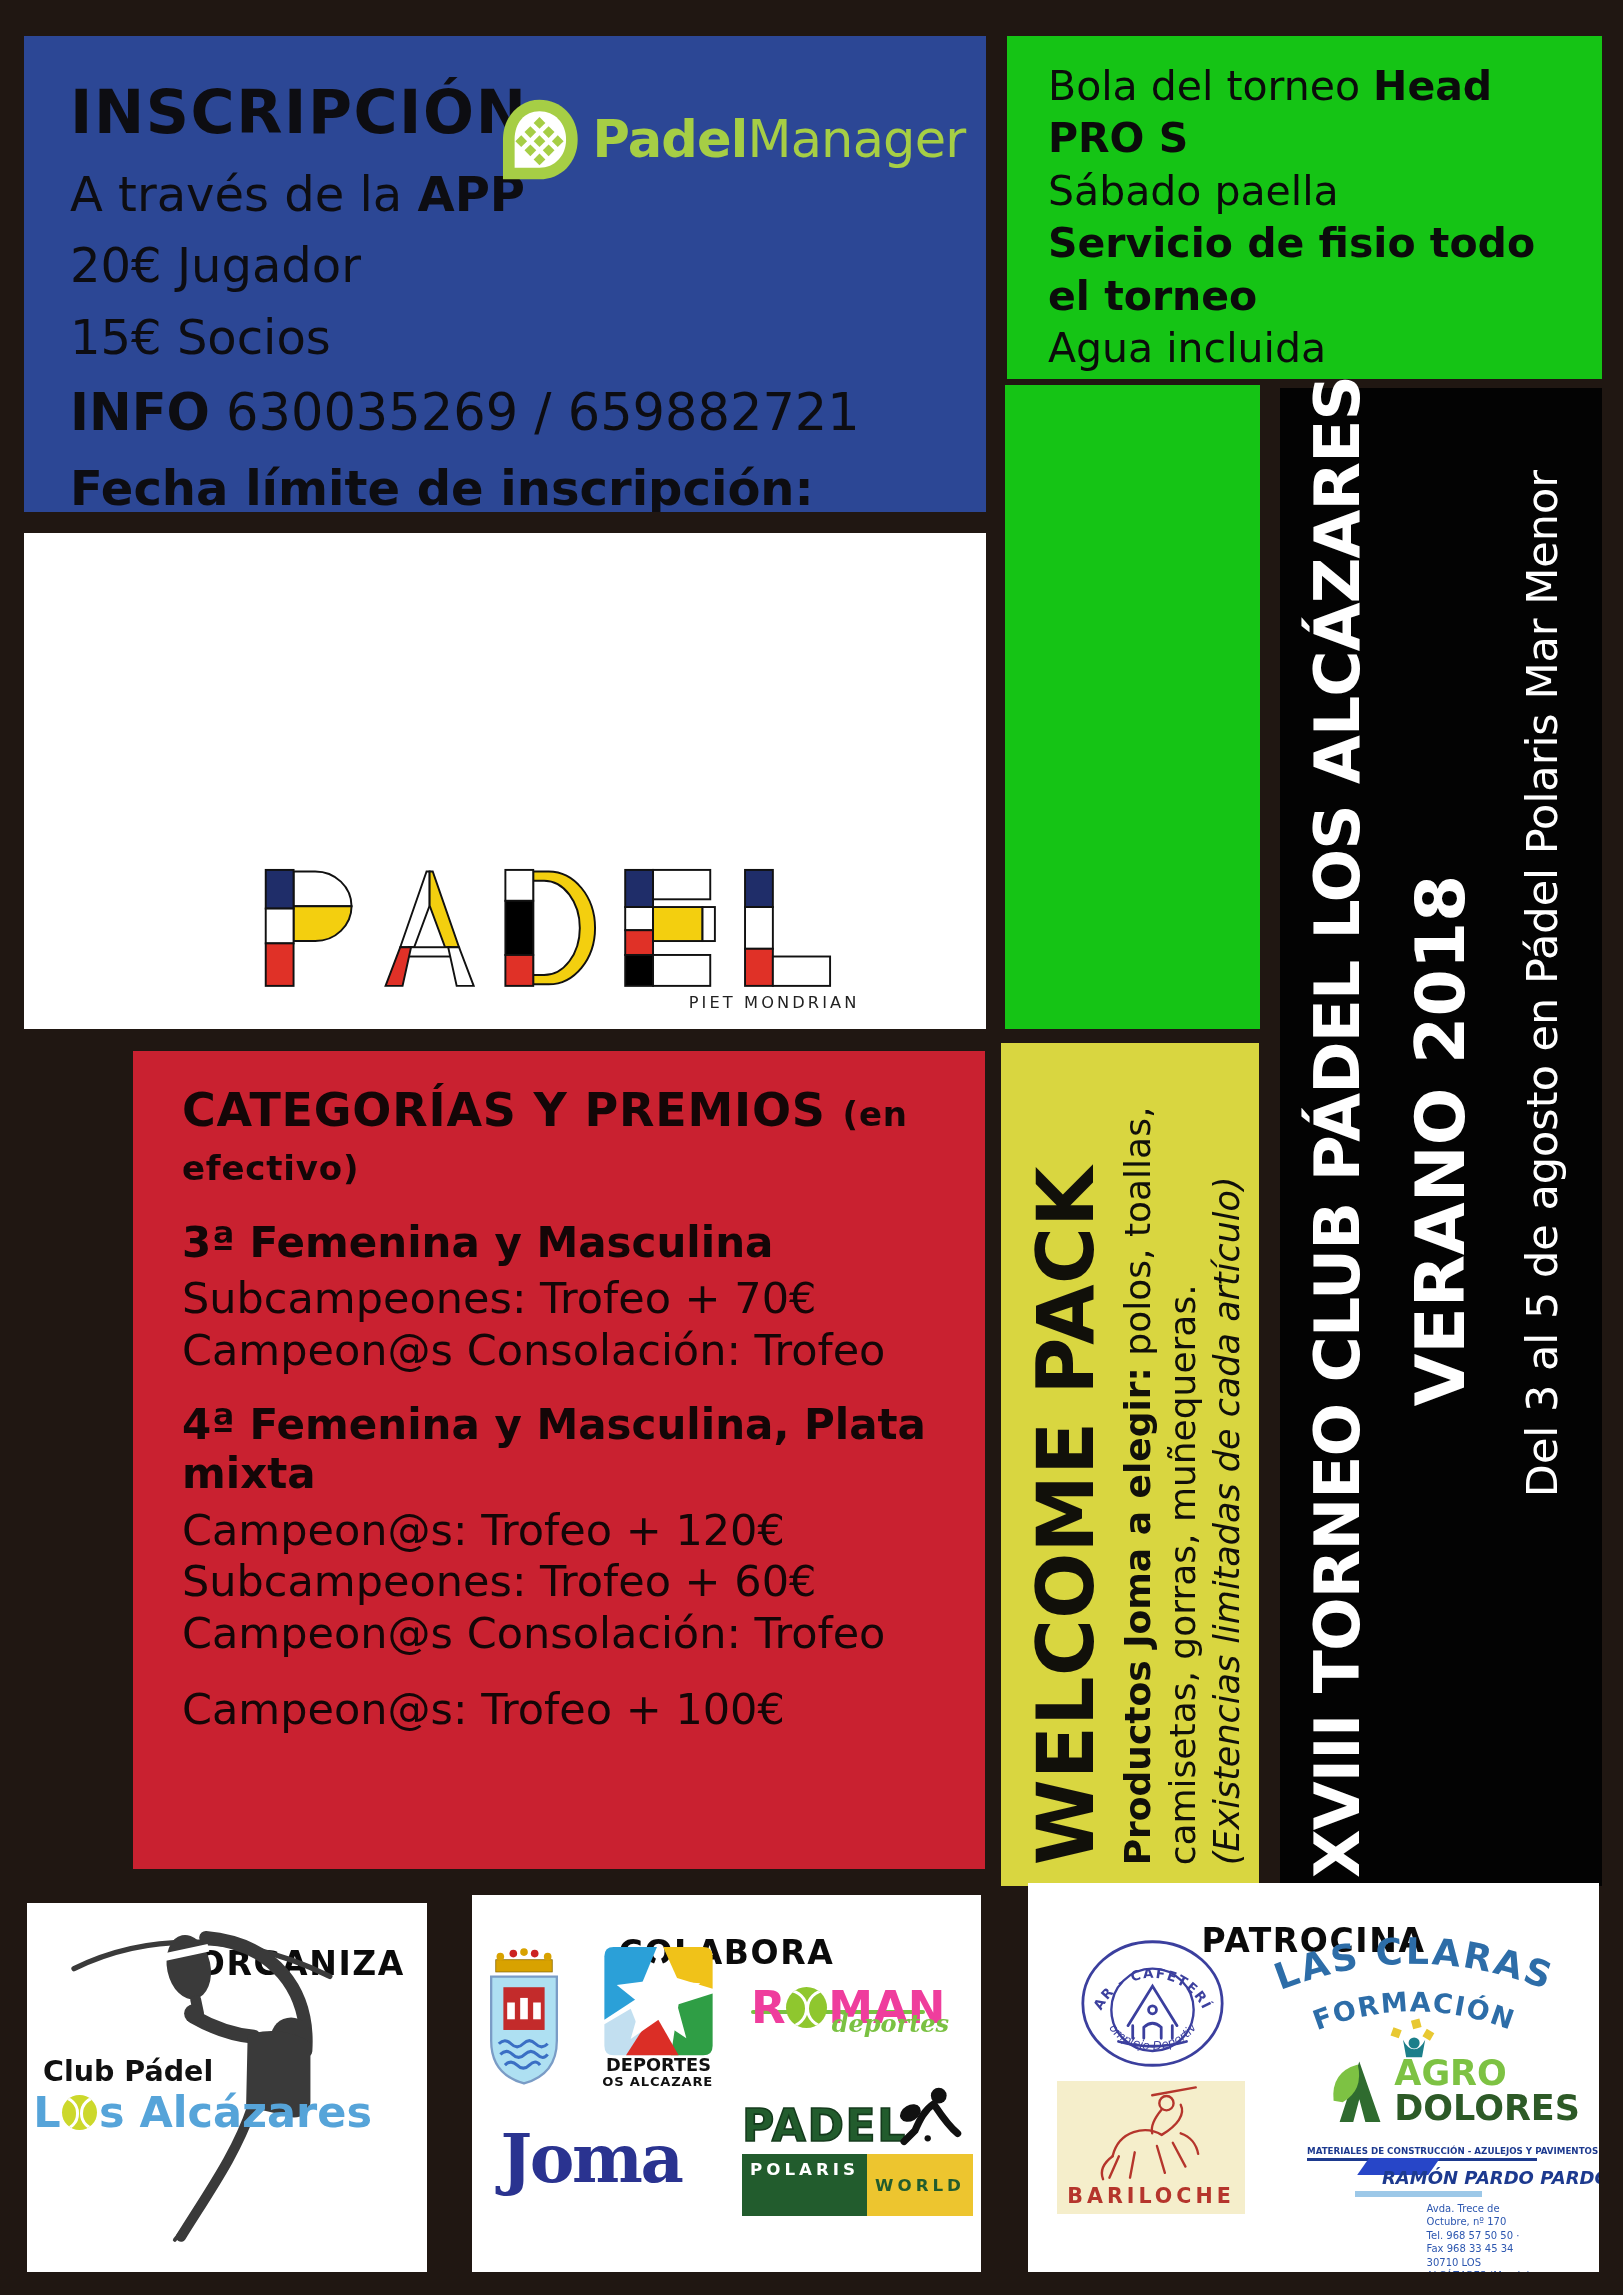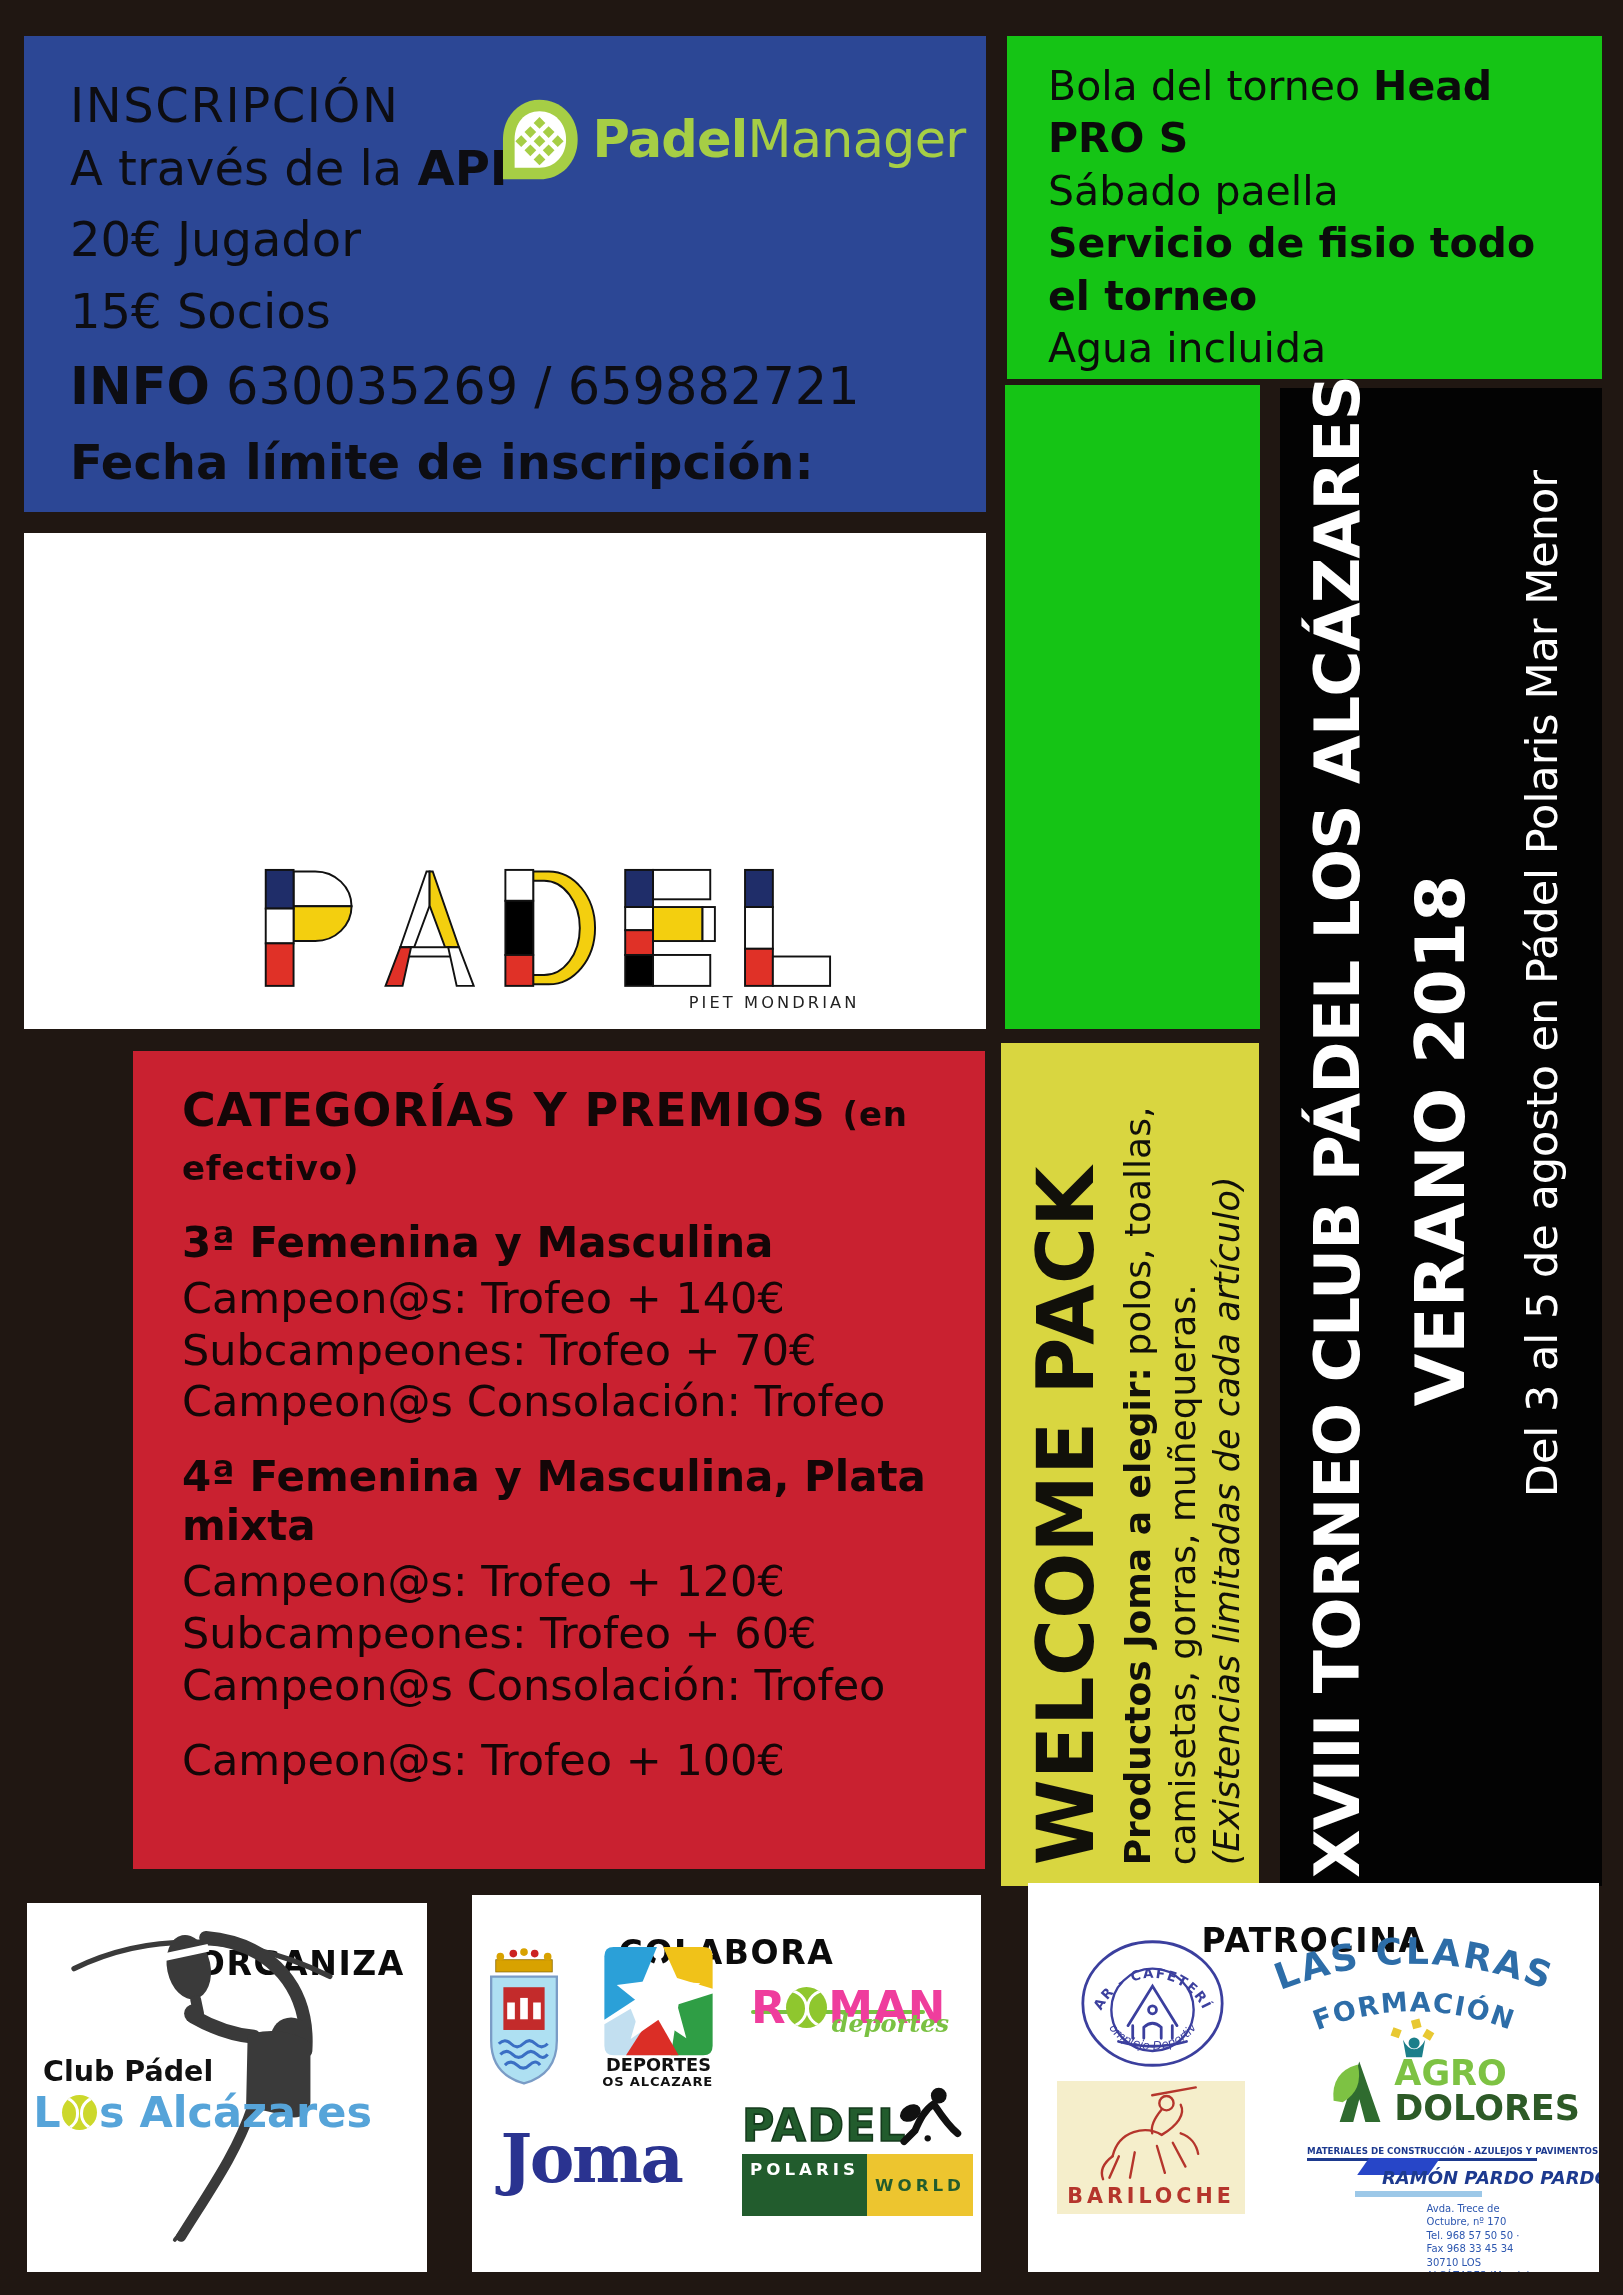--- a/index.html
+++ b/index.html
@@ -17,21 +17,21 @@
   .green-col{left:1005px;top:385px;width:255px;height:644px;background:#15c415;}
   .black-col{left:1280px;top:388px;width:322px;height:1498px;background:#030303;}
   .red-block{left:133px;top:1051px;width:852px;height:818px;background:#c92130;color:#140607;padding:32px 32px 0 49px;}
   .yellow-col{left:1001px;top:1043px;width:258px;height:843px;background:#d9d640;}
   .footer-box{background:#ffffff;}
   .organiza-box{left:27px;top:1903px;width:400px;height:369px;}
   .colabora-box{left:472px;top:1895px;width:509px;height:377px;}
   .patrocina-box{left:1028px;top:1883px;width:571px;height:389px;}
 
   
-  .bb-title{font-size:48px;font-weight:normal;letter-spacing:1.6px;margin-bottom:10px;}
+  .bb-title{font-size:60px;font-weight:bold;letter-spacing:1.6px;margin-bottom:22px;}
   .bb-line{font-size:48px;margin-bottom:20.6px;line-height:1.06;}
   .bb-line b{font-weight:bold;}
   .bb-info{font-size:51px;margin-bottom:17.4px;}
   .bb-bold{font-weight:bold;font-size:48px;margin-bottom:14.3px;}
   .pm-logo{position:absolute;right:20.6px;top:62px;display:flex;align-items:center;gap:11px;}
   .pm-text{font-size:51px;color:#a6ce45;letter-spacing:-0.8px;}
   .pm-text b{font-weight:bold;}
 
   
   .gt-line{font-size:41px;line-height:1.28;}
@@ -198,21 +198,20 @@
 <div class="vstrip bc-line1">XVIII TORNEO CLUB PÁDEL LOS ALCÁZARES</div>
 <div class="vstrip bc-line2">VERANO 2018</div>
 <div class="vstrip bc-line3">Del 3 al 5 de agosto en Pádel Polaris Mar Menor</div>
 
 <div class="block red-block">
   <div class="rb-title">
     <span>CATEGORÍAS Y PREMIOS </span><span class="suffix">(en efectivo)</span>
   </div>
   <div class="rb-group">
     <div class="rb-head">3ª Femenina y Masculina</div>
-    <div class="rb-line">Campeon@s: Trofeo + 140€</div>
     <div class="rb-line">Subcampeones: Trofeo + 70€</div>
     <div class="rb-line">Campeon@s Consolación: Trofeo</div>
   </div>
   <div class="rb-group">
     <div class="rb-head">4ª Femenina y Masculina, Plata mixta</div>
     <div class="rb-line">Campeon@s: Trofeo + 120€</div>
     <div class="rb-line">Subcampeones: Trofeo + 60€</div>
     <div class="rb-line">Campeon@s Consolación: Trofeo</div>
   </div>
   <div class="rb-group">

